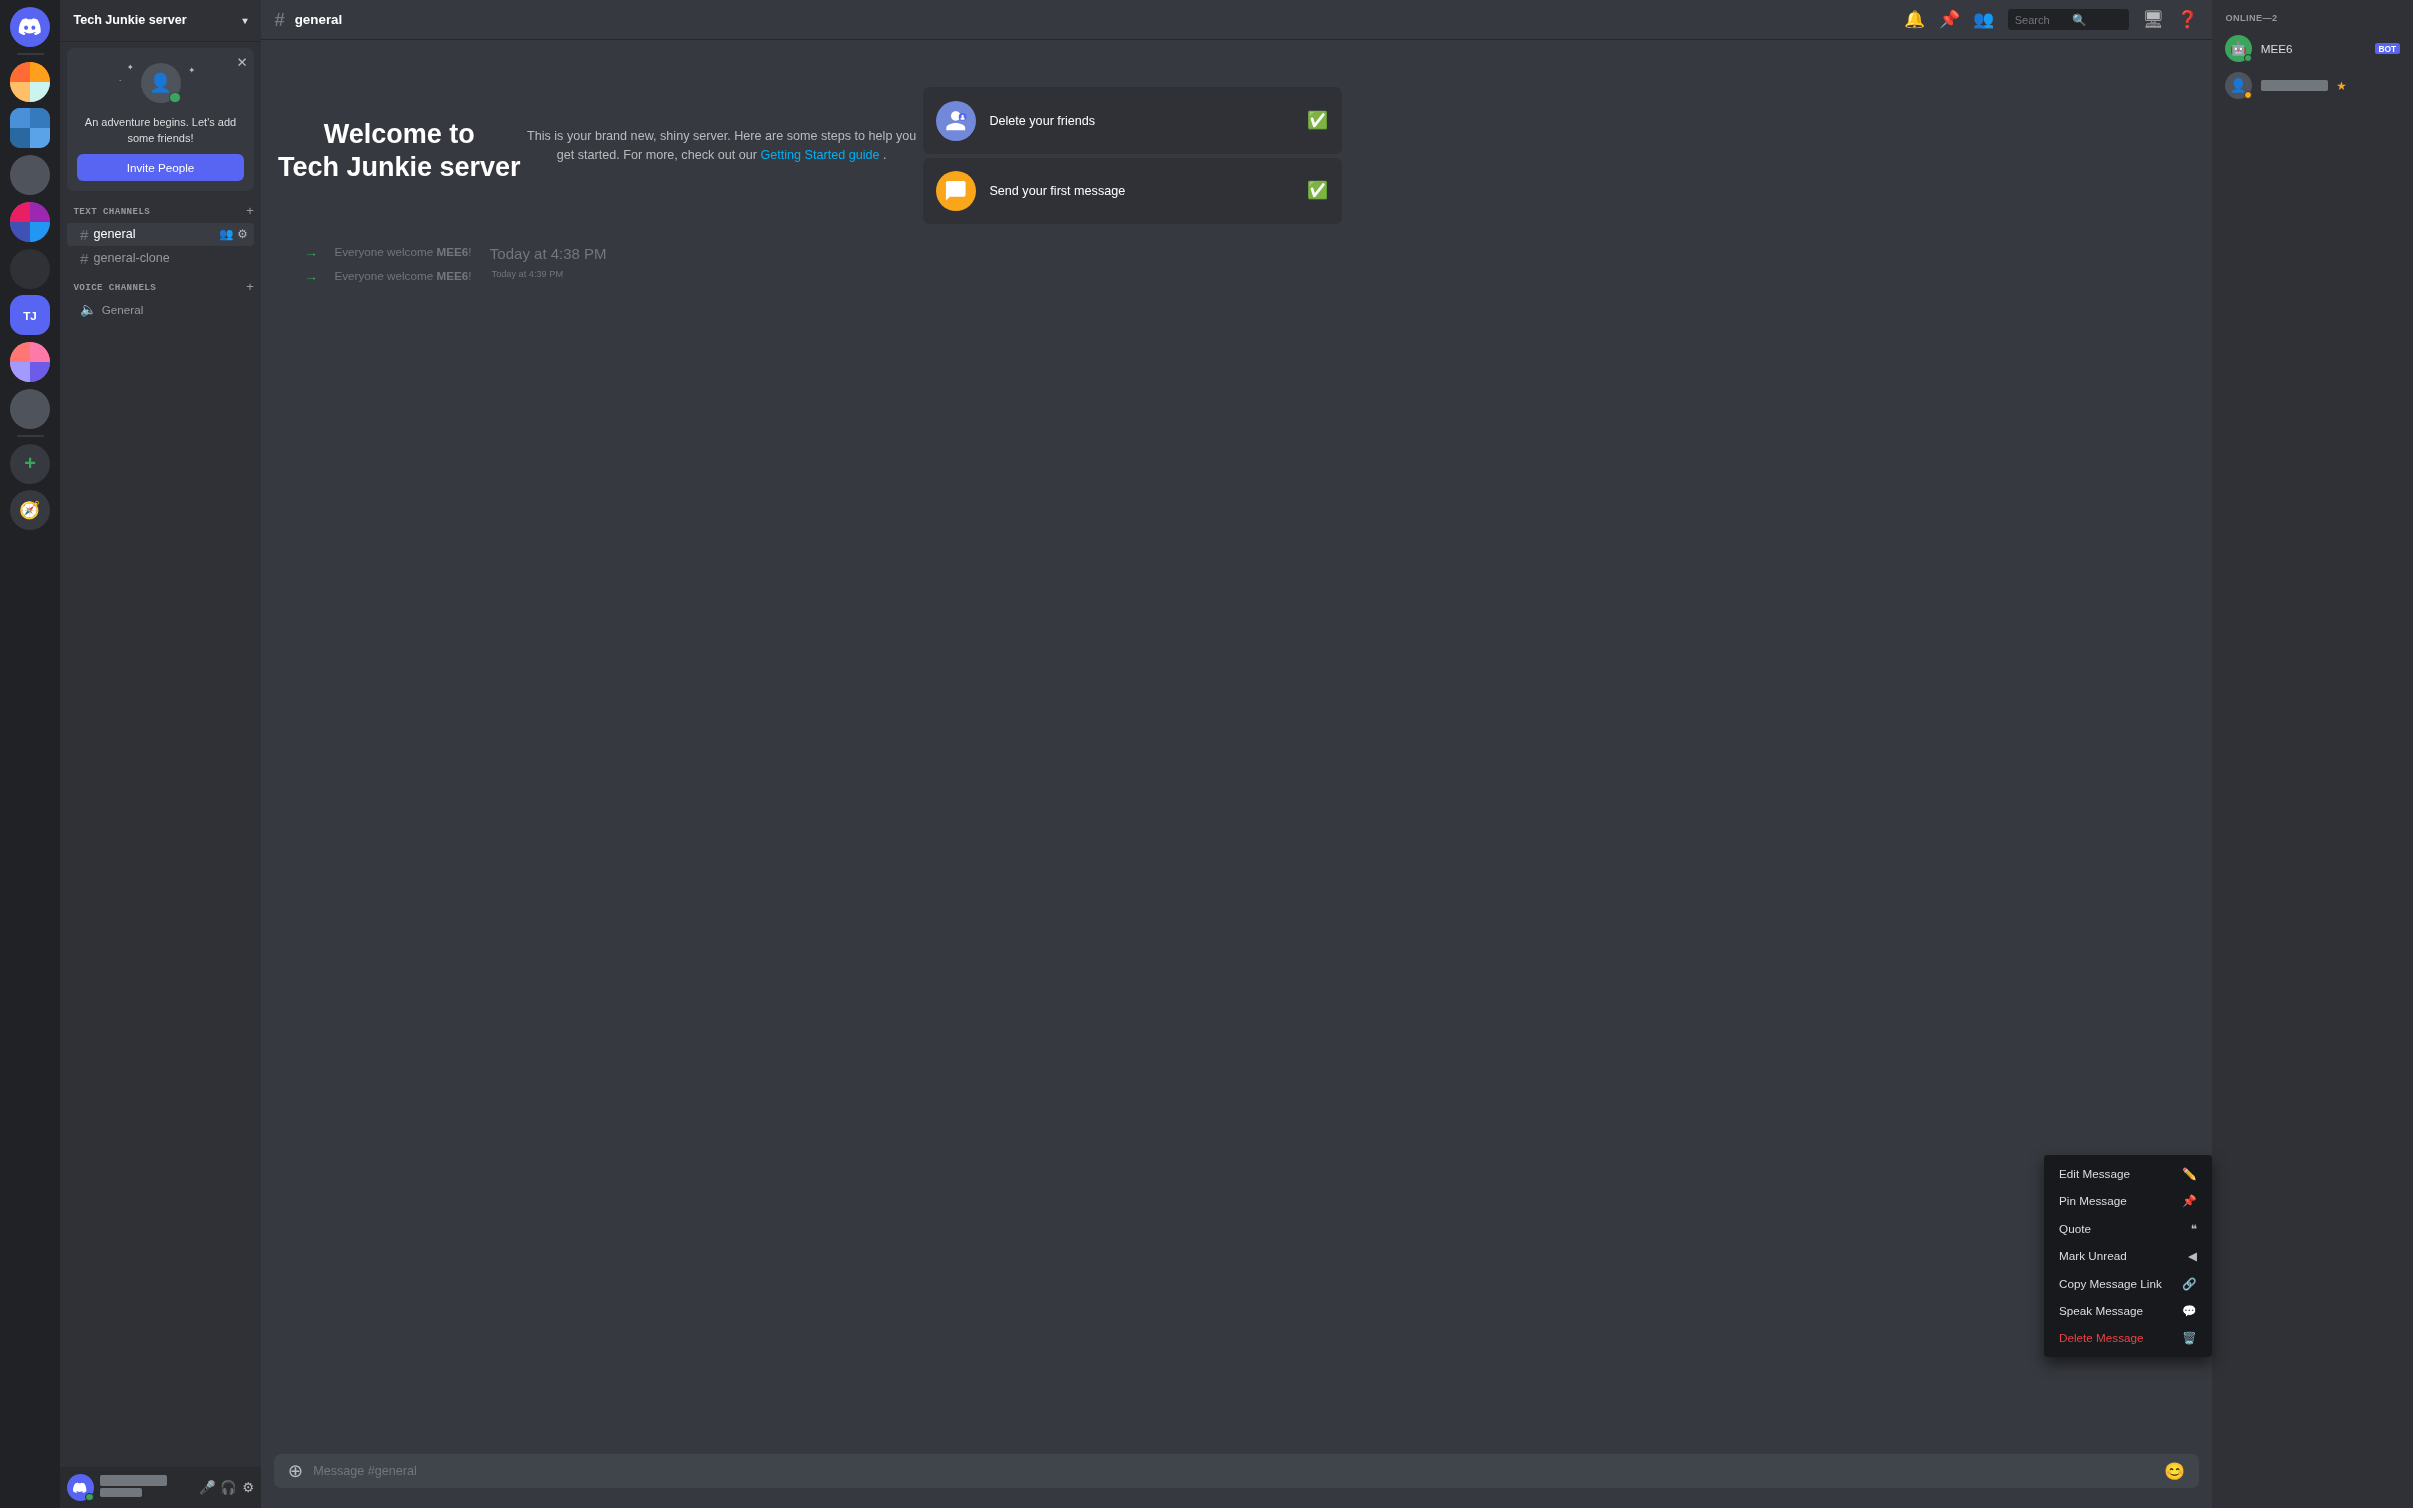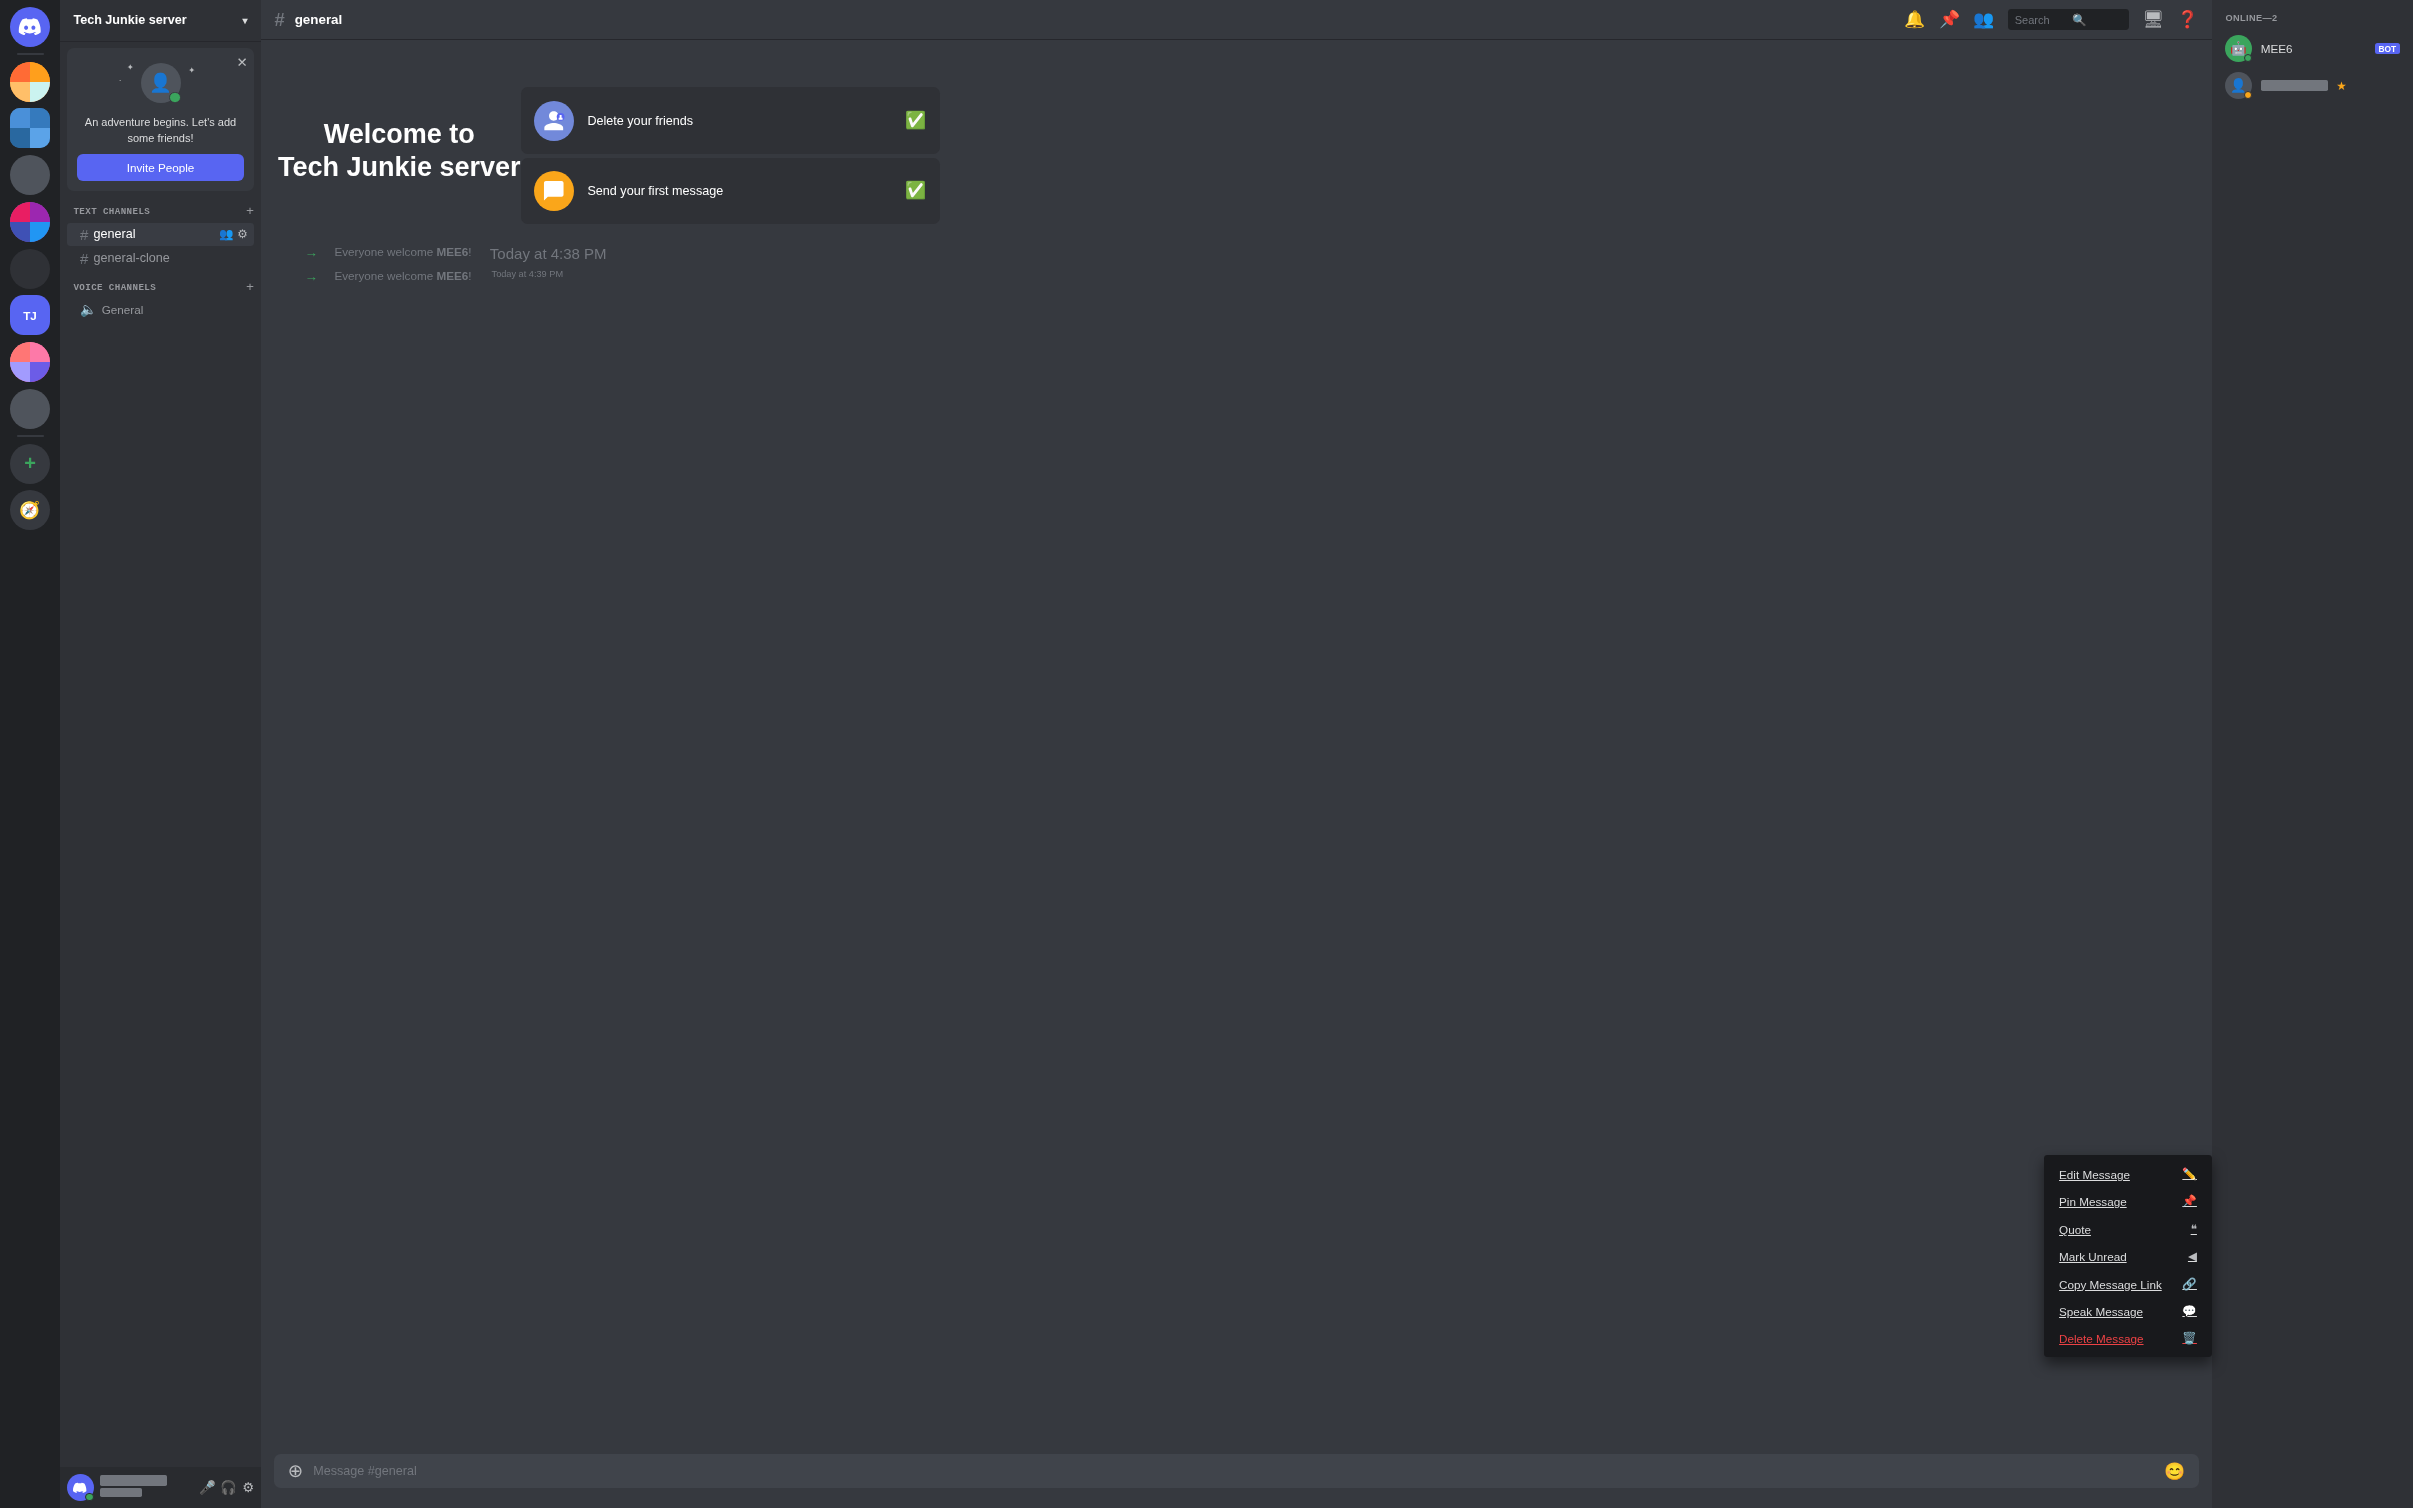--- a/index.html
+++ b/index.html
@@ -488,28 +488,27 @@
       border-radius: 3.4px;
       padding: 5px 6.7px;
       min-width: 168px;
       box-shadow: 0 6.7px 13.4px rgba(0,0,0,0.5);
       z-index: 1000;
       right: 201px;
       bottom: 151px;
     }
     .context-menu-item {
       display: flex;
-      align-items: flex-end;
+      align-items: flex-start;
       justify-content: space-between;
       padding: 6.7px 8.4px;
       border-radius: 2.5px;
       cursor: pointer;
       color: #dcddde;
       font-size: 11.7px;
-      text-decoration: underline;
     }
     .context-menu-item.danger { color: #ed4245; }
     .context-menu-item .menu-icon { font-size: 11.7px; color: #b9bbbe; }
     .context-menu-item.danger .menu-icon { color: #ed4245; }
 
     
     .blurred-bar {
       background: #72767d;
       border-radius: 1.7px;
       color: transparent;
@@ -686,20 +685,25 @@
     </div>
   </div>
 
   <div class="messages-area">
 
     <div class="welcome-section">
       <div class="welcome-title">
         <span>Welcome to</span><br>
         <span>Tech Junkie server</span>
       </div>
+      <div class="welcome-subtitle">
+        <span>This is your brand new, shiny server. Here are some steps to help you get started. For more, check out our</span>
+        <a href="#">Getting Started guide</a>
+        <span>.</span>
+      </div>
 
       <div class="setup-cards">
 
         <div class="setup-card">
           <div class="card-icon purple">
             <svg width="23.5" height="23.5" viewBox="0 0 24 24" fill="white">
               <path d="M12 12c2.7 0 4.8-2.1 4.8-4.8S14.7 2.4 12 2.4 7.2 4.5 7.2 7.2 9.3 12 12 12zm0 2.4c-3.2 0-9.6 1.6-9.6 4.8v2.4h19.2v-2.4c0-3.2-6.4-4.8-9.6-4.8z"></path>
               <circle cx="19" cy="8" r="4" fill="#5865f2"></circle>
               <path d="M18 6h2v4h-2zM17 9h4v2h-4z" fill="white"></path>
             </svg>

